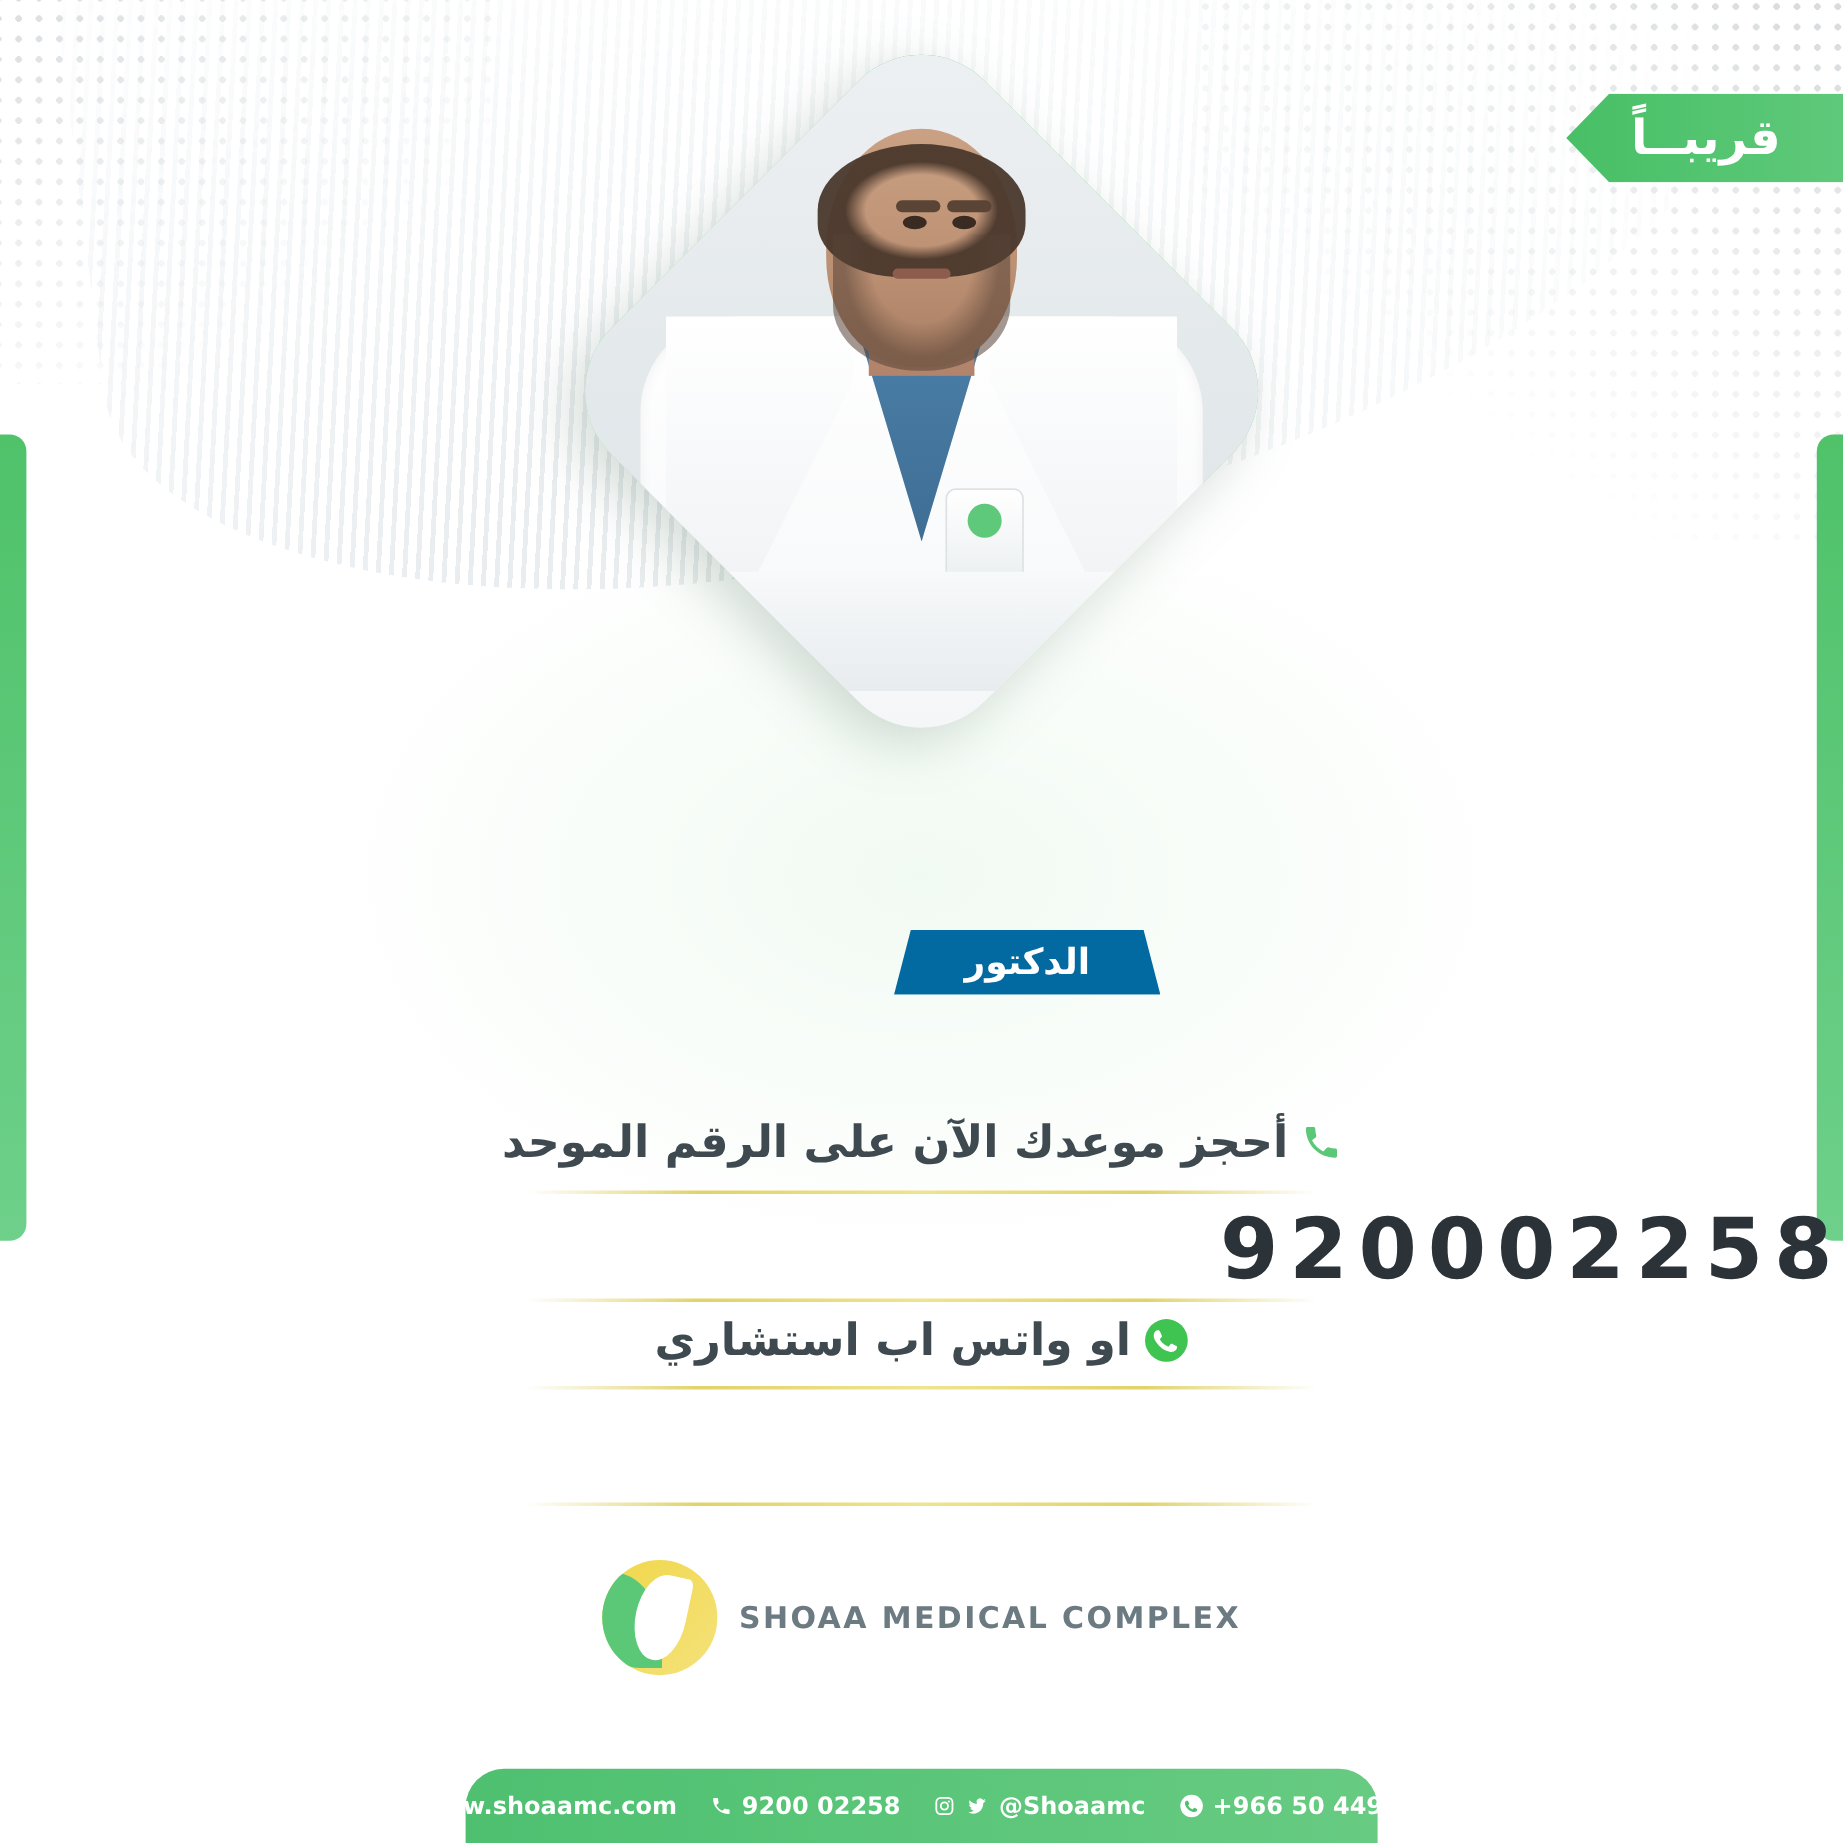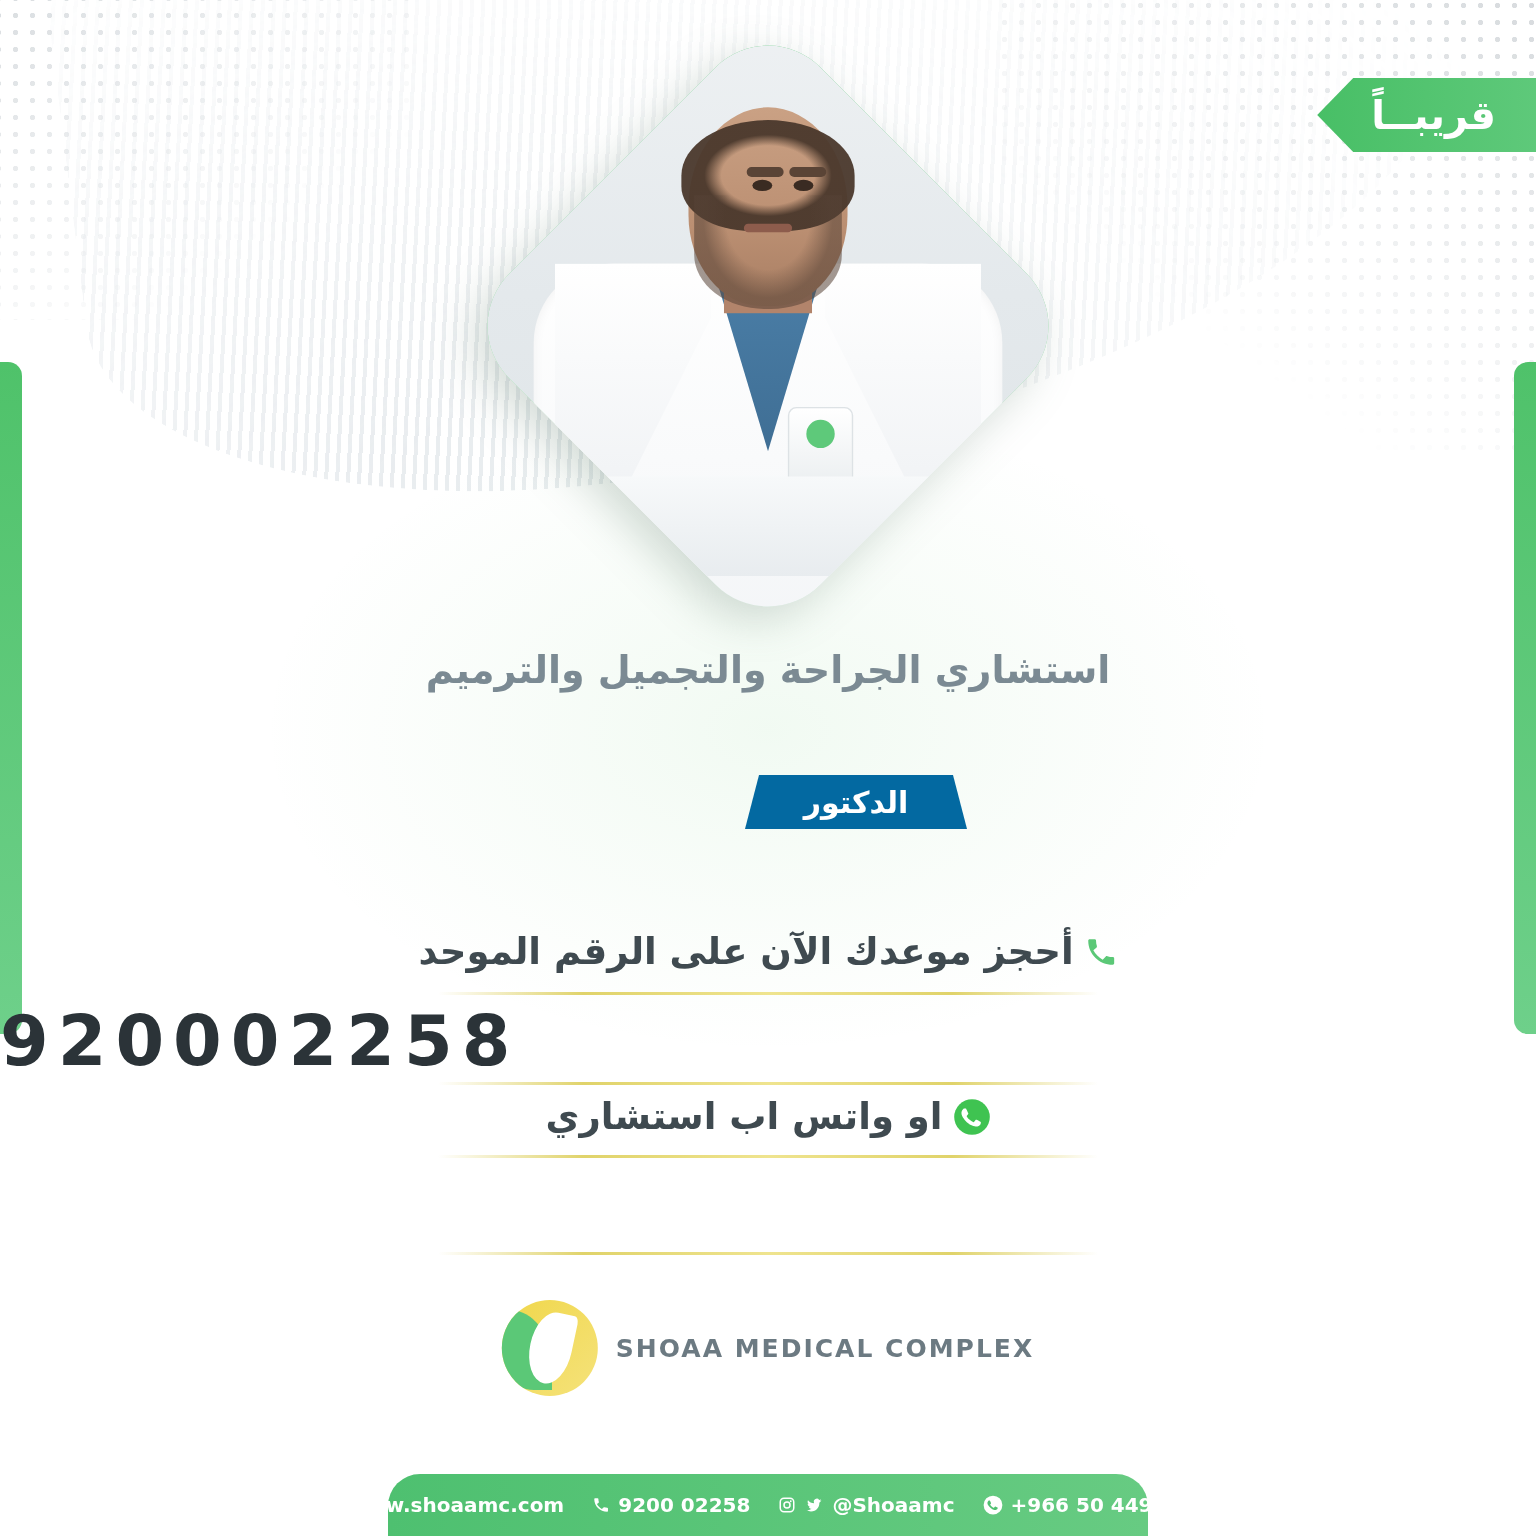--- a/index.html
+++ b/index.html
@@ -93,21 +93,21 @@
     right: 0;
     border-radius: 14px 0 0 14px;
   }
 
   
   .soon-ribbon {
     position: absolute;
     top: 78px;
     right: 0;
     height: 74px;
-    padding: 0 40px 0 54px;
+    padding: 0 52px 0 54px;
     background: linear-gradient(90deg, #48bf66 0%, #5ec97a 100%);
     color: #ffffff;
     display: flex;
     align-items: center;
     justify-content: center;
     font-size: 40px;
     font-weight: bold;
     letter-spacing: 1px;
     clip-path: polygon(36px 0, 100% 0, 100% 100%, 36px 100%, 0 50%);
   }
@@ -349,21 +349,21 @@
   .icon-phone, .icon-whatsapp {
     display: inline-flex;
     align-items: center;
     justify-content: center;
   }
 
   .big-number {
     position: absolute;
     left: 0;
     right: 0;
-    text-align: left;
+    text-align: right;
     direction: ltr;
     font-size: 70px;
     font-weight: bold;
     color: #2b3338;
     letter-spacing: 9px;
   }
   .big-number.one { top: 1000px; }
   .big-number.two { top: 1163px; }
 
   .divider {
@@ -505,21 +505,20 @@
         <div class="p-eye l"></div>
         <div class="p-eye r"></div>
         <div class="p-beard"></div>
         <div class="p-mouth"></div>
         <div class="p-badge"></div>
         <div class="p-arm"></div>
       </div>
     </div>
   </div>
 
-  <div class="specialty">استشاري الجراحة والتجميل والترميم</div>
 
   <div class="doctor-title-tab">
     <span>الدكتور</span>
   </div>
 
 
   <div class="divider d1"></div>
   <div class="cta-line one">
     <span class="icon-phone">
       <svg width="34" height="34" viewBox="0 0 24 24" fill="#5bc877">

